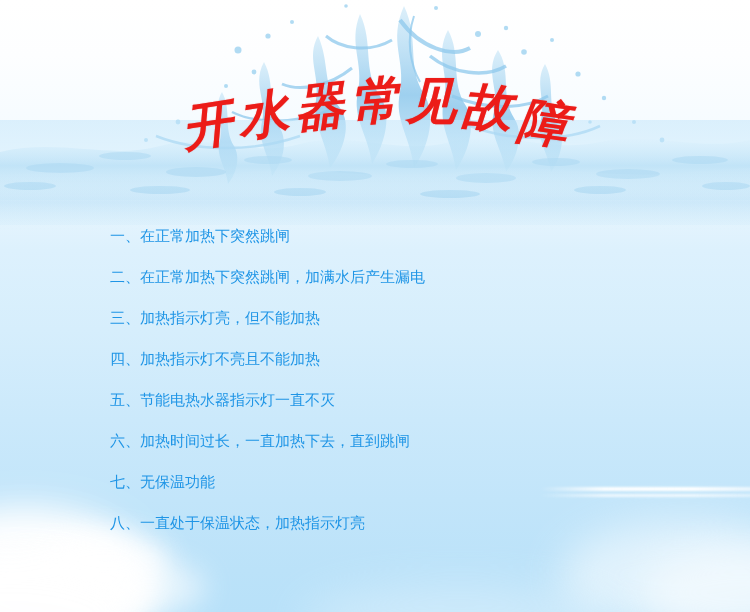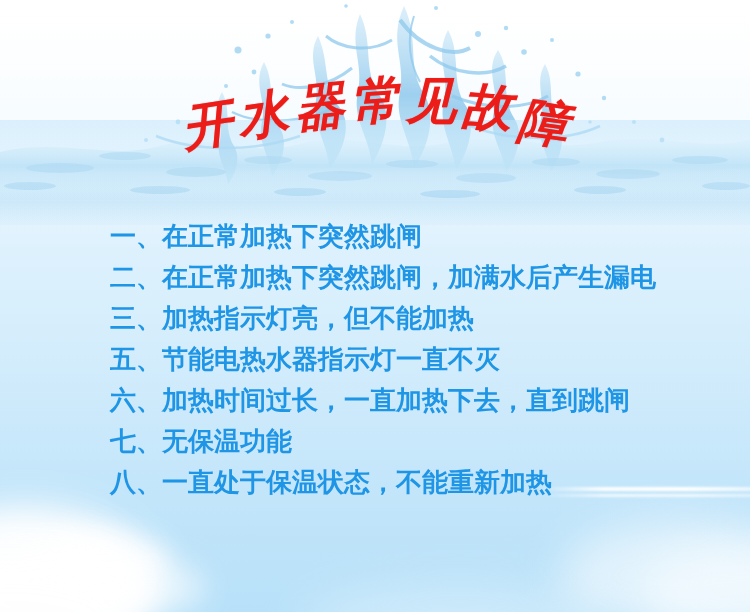--- a/index.html
+++ b/index.html
@@ -124,26 +124,25 @@
 
   
   .fault-list {
     position: absolute;
     left: 110px;
     top: 226px;
     width: 600px;
   }
   .fault-item {
     color: #1f95e6;
-    font-size: 26px;
+    font-size: 15px;
     line-height: 21px;
     height: 41px;
     white-space: nowrap;
     font-family: "DejaVu Sans", "Liberation Sans", sans-serif;
-    font-weight: bold;
   }
 </style>
 </head>
 <body>
 
 <div class="poster">
 
   <div class="splash">
     <svg viewBox="0 0 750 225" xmlns="http://www.w3.org/2000/svg" aria-hidden="true">
       <defs>
@@ -248,19 +247,20 @@
   <div class="streak two"></div>
 
   <div class="title">
     <span class="title-char tc0">开</span><span class="title-char tc1">水</span><span class="title-char tc2">器</span><span class="title-char tc3">常</span><span class="title-char tc4">见</span><span class="title-char tc5">故</span><span class="title-char tc6">障</span>
   </div>
 
   <div class="fault-list">
     <div class="fault-item">一、在正常加热下突然跳闸</div>
     <div class="fault-item">二、在正常加热下突然跳闸，加满水后产生漏电</div>
     <div class="fault-item">三、加热指示灯亮，但不能加热</div>
+    <div class="fault-item">四、加热指示灯不亮且不能加热</div>
     <div class="fault-item">五、节能电热水器指示灯一直不灭</div>
     <div class="fault-item">六、加热时间过长，一直加热下去，直到跳闸</div>
     <div class="fault-item">七、无保温功能</div>
-    <div class="fault-item">八、一直处于保温状态，不能重新加热</div>
+    <div class="fault-item">八、一直处于保温状态，加热指示灯亮</div>
   </div>
 
 </div>
 
 </body></html>

